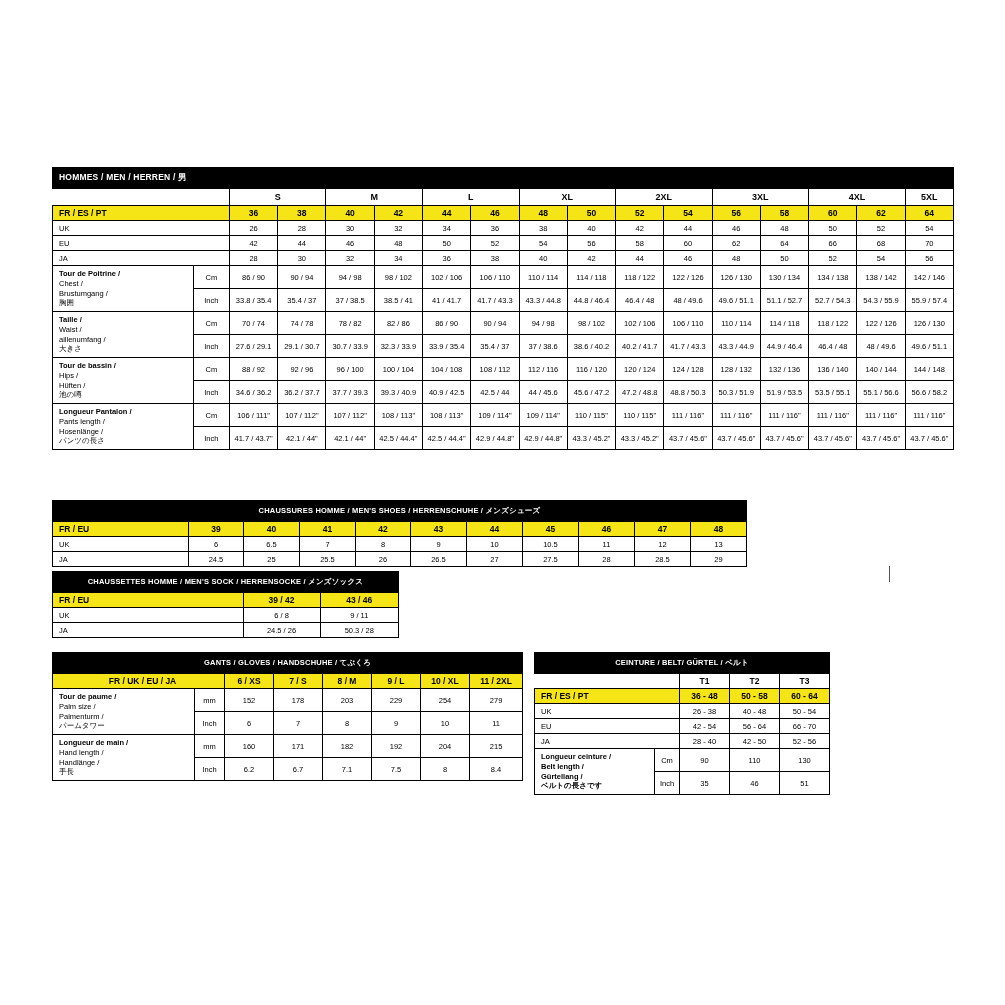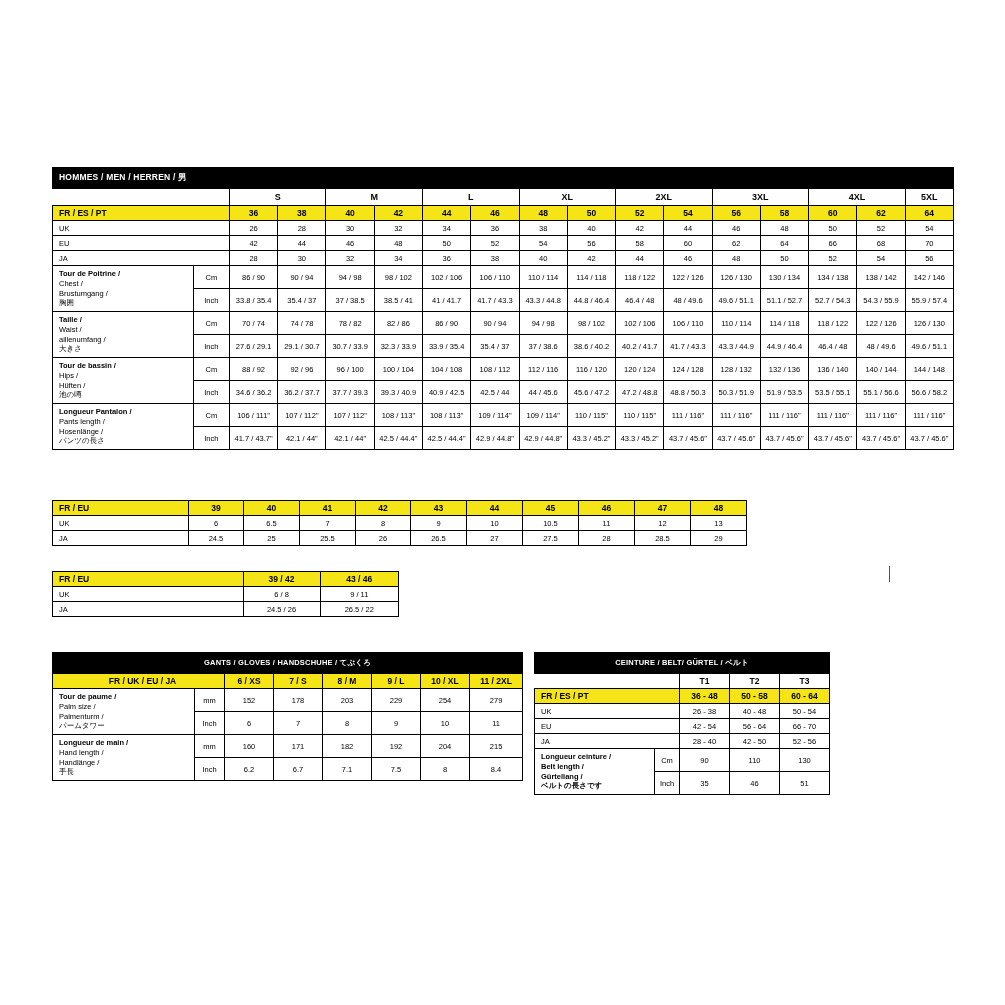--- a/index.html
+++ b/index.html
@@ -360,20 +360,23 @@
         <col style="width:56px">
       <col style="width:55px">
         <col style="width:56px">
         <col style="width:56px">
       <col style="width:56px">
         <col style="width:56px">
         <col style="width:56px">
       <col style="width:56px">
     </colgroup>
     <tbody>
+        <tr>
+      <td class="hdr-band" colspan="11">CHAUSSURES HOMME / MEN'S SHOES / HERRENSCHUHE / メンズシューズ</td>
+    </tr>
     <tr class="yrow">
       <td class="lbl">FR / EU</td>
       <td>39</td>
       <td>40</td>
       <td>41</td>
       <td>42</td>
       <td>43</td>
       <td>44</td>
       <td>45</td>
       <td>46</td>
@@ -409,34 +412,37 @@
   </tbody>
     </table>
 
   <table class="socks">
     <colgroup>
       <col style="width:136px">
         <col style="width:55px">
         <col style="width:56px">
     </colgroup>
     <tbody>
+        <tr>
+      <td class="hdr-band" colspan="3">CHAUSSETTES HOMME / MEN'S SOCK / HERRENSOCKE / メンズソックス</td>
+    </tr>
     <tr class="yrow">
       <td class="lbl">FR / EU</td>
       <td>39 / 42</td>
       <td>43 / 46</td>
     </tr>
     <tr>
       <td class="lbl">UK</td>
       <td>6 / 8</td>
       <td>9 / 11</td>
     </tr>
     <tr>
       <td class="lbl">JA</td>
       <td>24.5 / 26</td>
-      <td>26.5 / 22</td>
+      <td>50.3 / 28</td>
     </tr>
   </tbody>
     </table>
 
   <table class="gloves">
     <colgroup>
       <col style="width:142px">
         <col style="width:30px">
       <col style="width:49px">
         <col style="width:49px">

